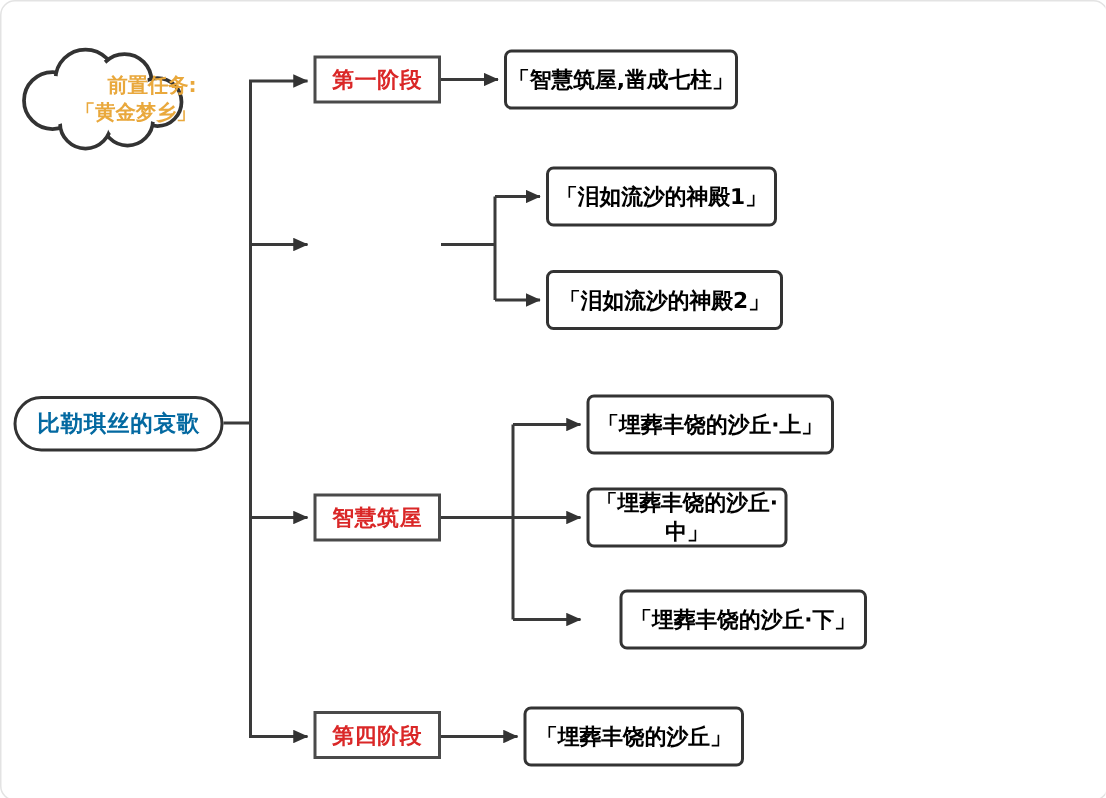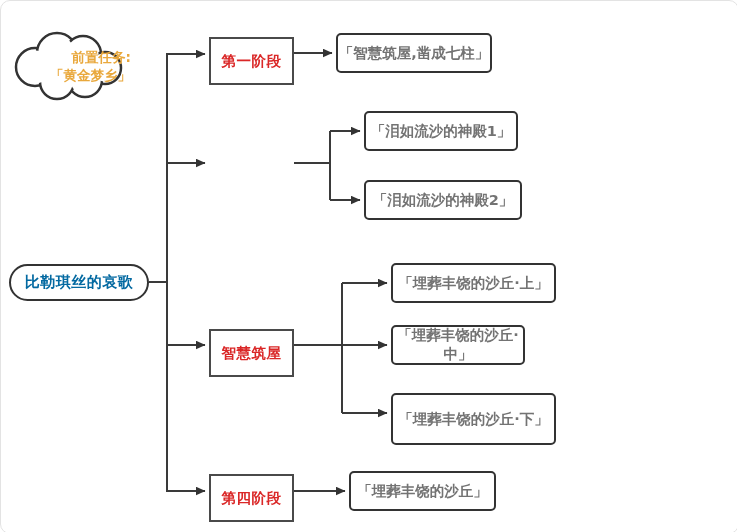--- a/index.html
+++ b/index.html
@@ -14,41 +14,41 @@
   }
   .connectors{position:absolute;left:0;top:0;width:737px;height:532px;}
   .node{position:absolute;display:flex;align-items:center;justify-content:center;
         background:#fff;box-sizing:border-box;text-align:center;}
   .root{
     left:8px;top:263px;width:140px;height:37px;
     border:2.5px solid #333;border-radius:19px;
     color:#0369a1;font-weight:bold;font-size:15px;letter-spacing:.5px;text-align:center;
   }
   .stage{
-    left:208px;width:85px;height:48px;
+    left:208px;width:85px;height:32px;
     border:2px solid #4a4a4a;
     color:#da2727;font-weight:bold;font-size:14.5px;letter-spacing:.5px;
   }
   .quest{
     border:2px solid #333;border-radius:5px;
-    color:#737373;font-weight:bold;font-size:14.5px;
+    color:#000000;font-weight:bold;font-size:14.5px;
   }
   .cloud{position:absolute;left:6px;top:24px;width:124px;height:82px;}
   .cloud-text{
     position:absolute;left:0;top:0;width:124px;height:82px;
     display:flex;flex-direction:column;align-items:flex-end;justify-content:center;
     color:#e9a83c;font-weight:bold;font-size:13.5px;line-height:1.35;
   }
   #stage1{top:36px}#stage2{top:146px}#stage3{top:328px}#stage4{top:473px}
   #q1{left:335px;top:32px;width:156px;height:40px}
   #q2a{left:363px;top:110px;width:154px;height:40px}
   #q2b{left:363px;top:179px;width:158px;height:40px}
   #q3a{left:390px;top:262px;width:165px;height:40px}
   #q3b{left:390px;top:324px;width:134px;height:40px}
-  #q3c{left:390px;top:392px;width:165px;height:52px}
+  #q3c{left:412px;top:392px;width:165px;height:40px}
   #q4{left:348px;top:470px;width:147px;height:40px}
 </style>
 </head>
 <body>
 
 <div class="canvas">
 
   <svg class="connectors" viewBox="0 0 737 532" xmlns="http://www.w3.org/2000/svg">
     <defs>
       <marker id="arrow" markerWidth="11" markerHeight="9" refX="9.5" refY="4.5" orient="auto" markerUnits="userSpaceOnUse">

